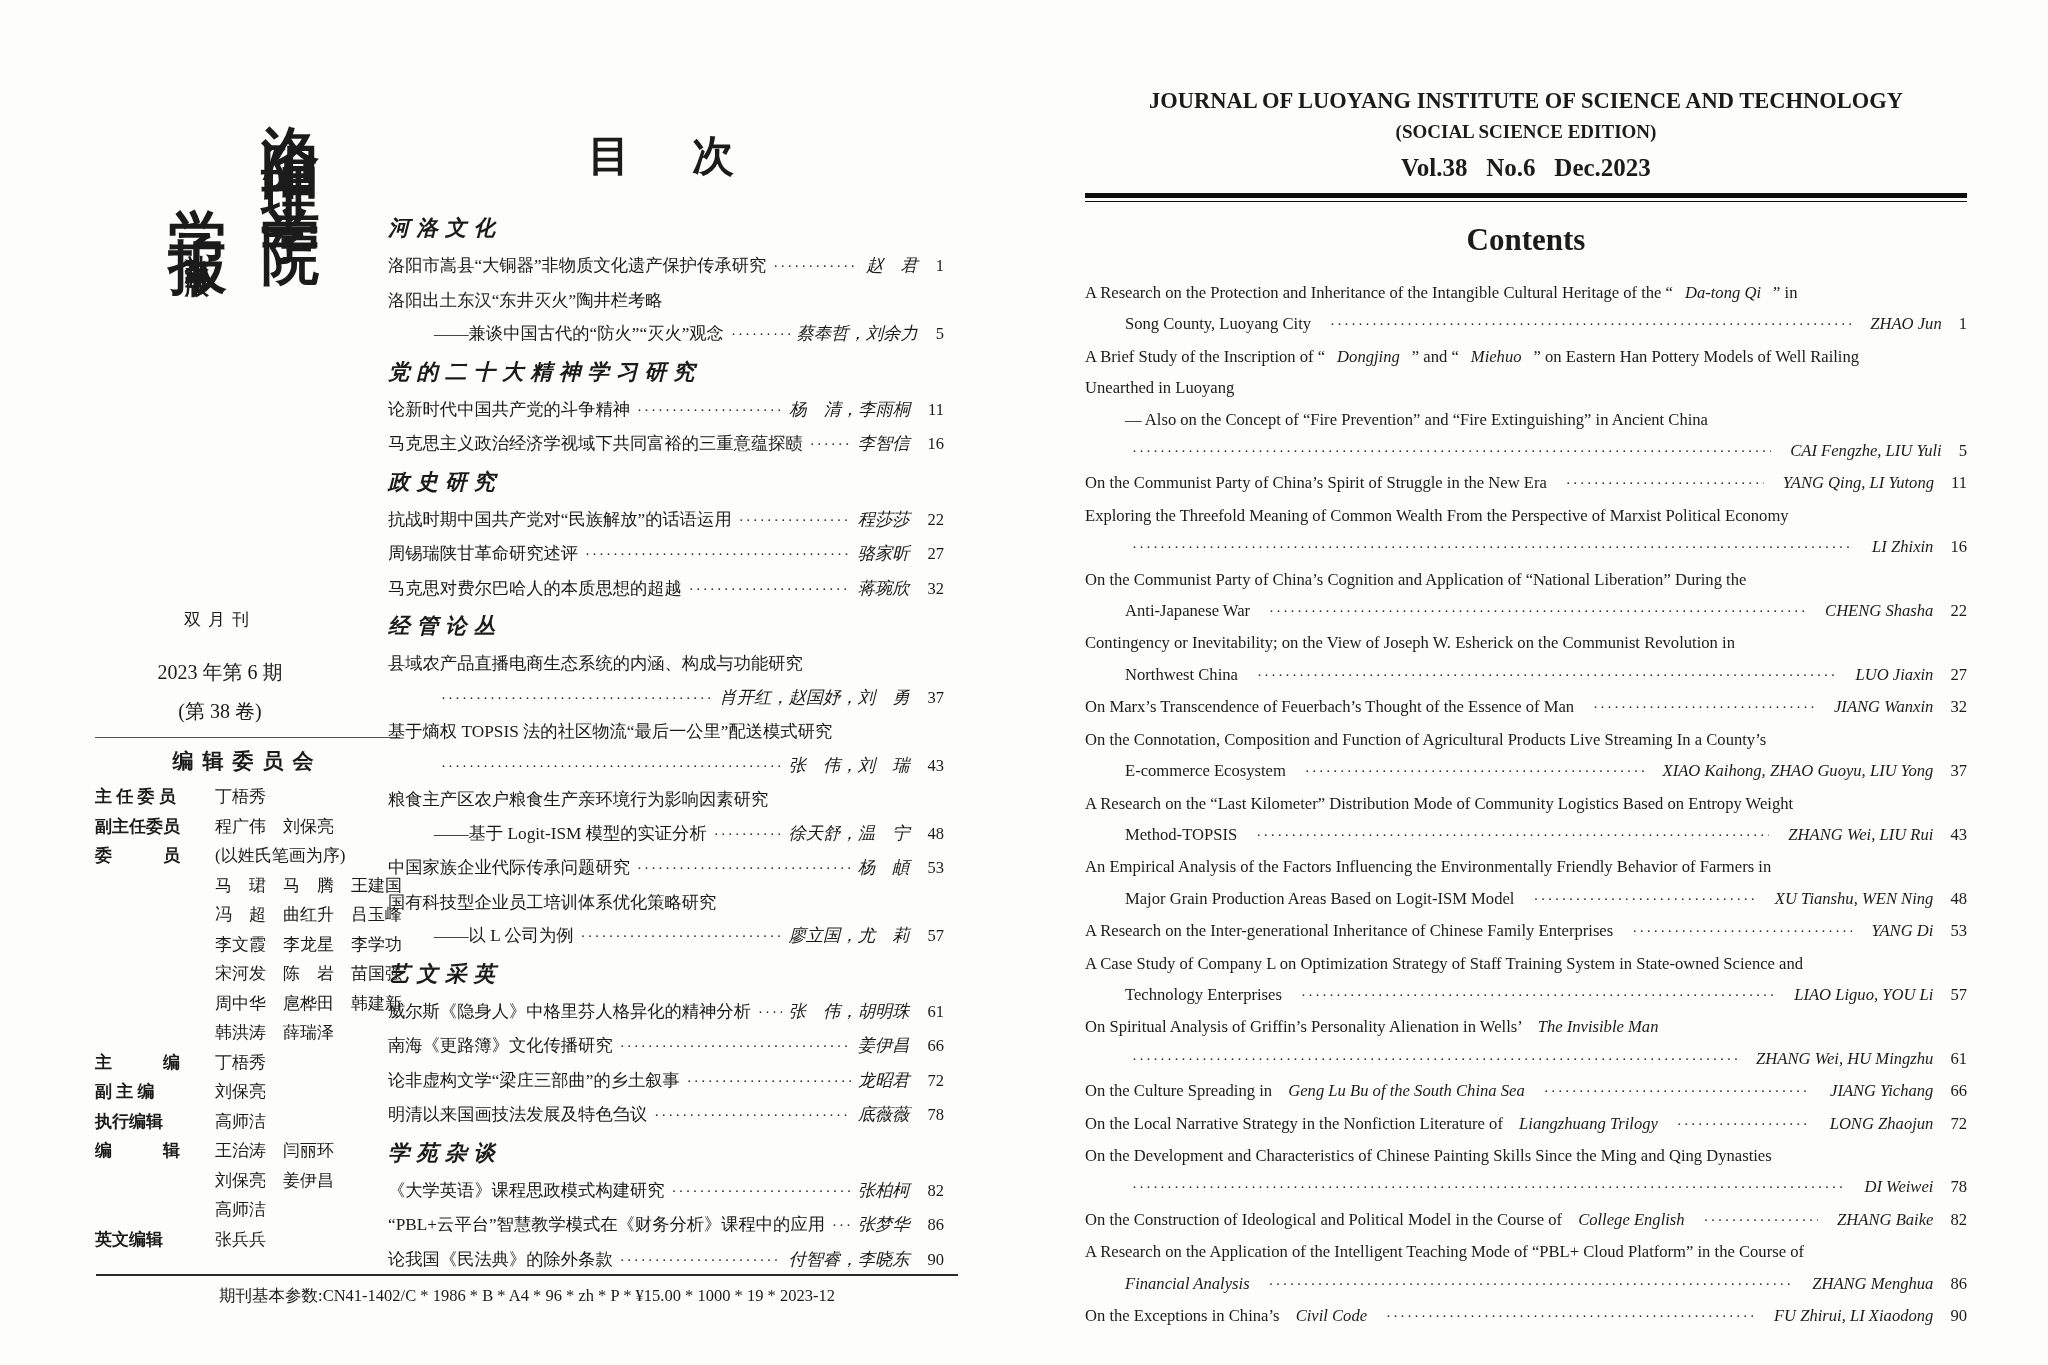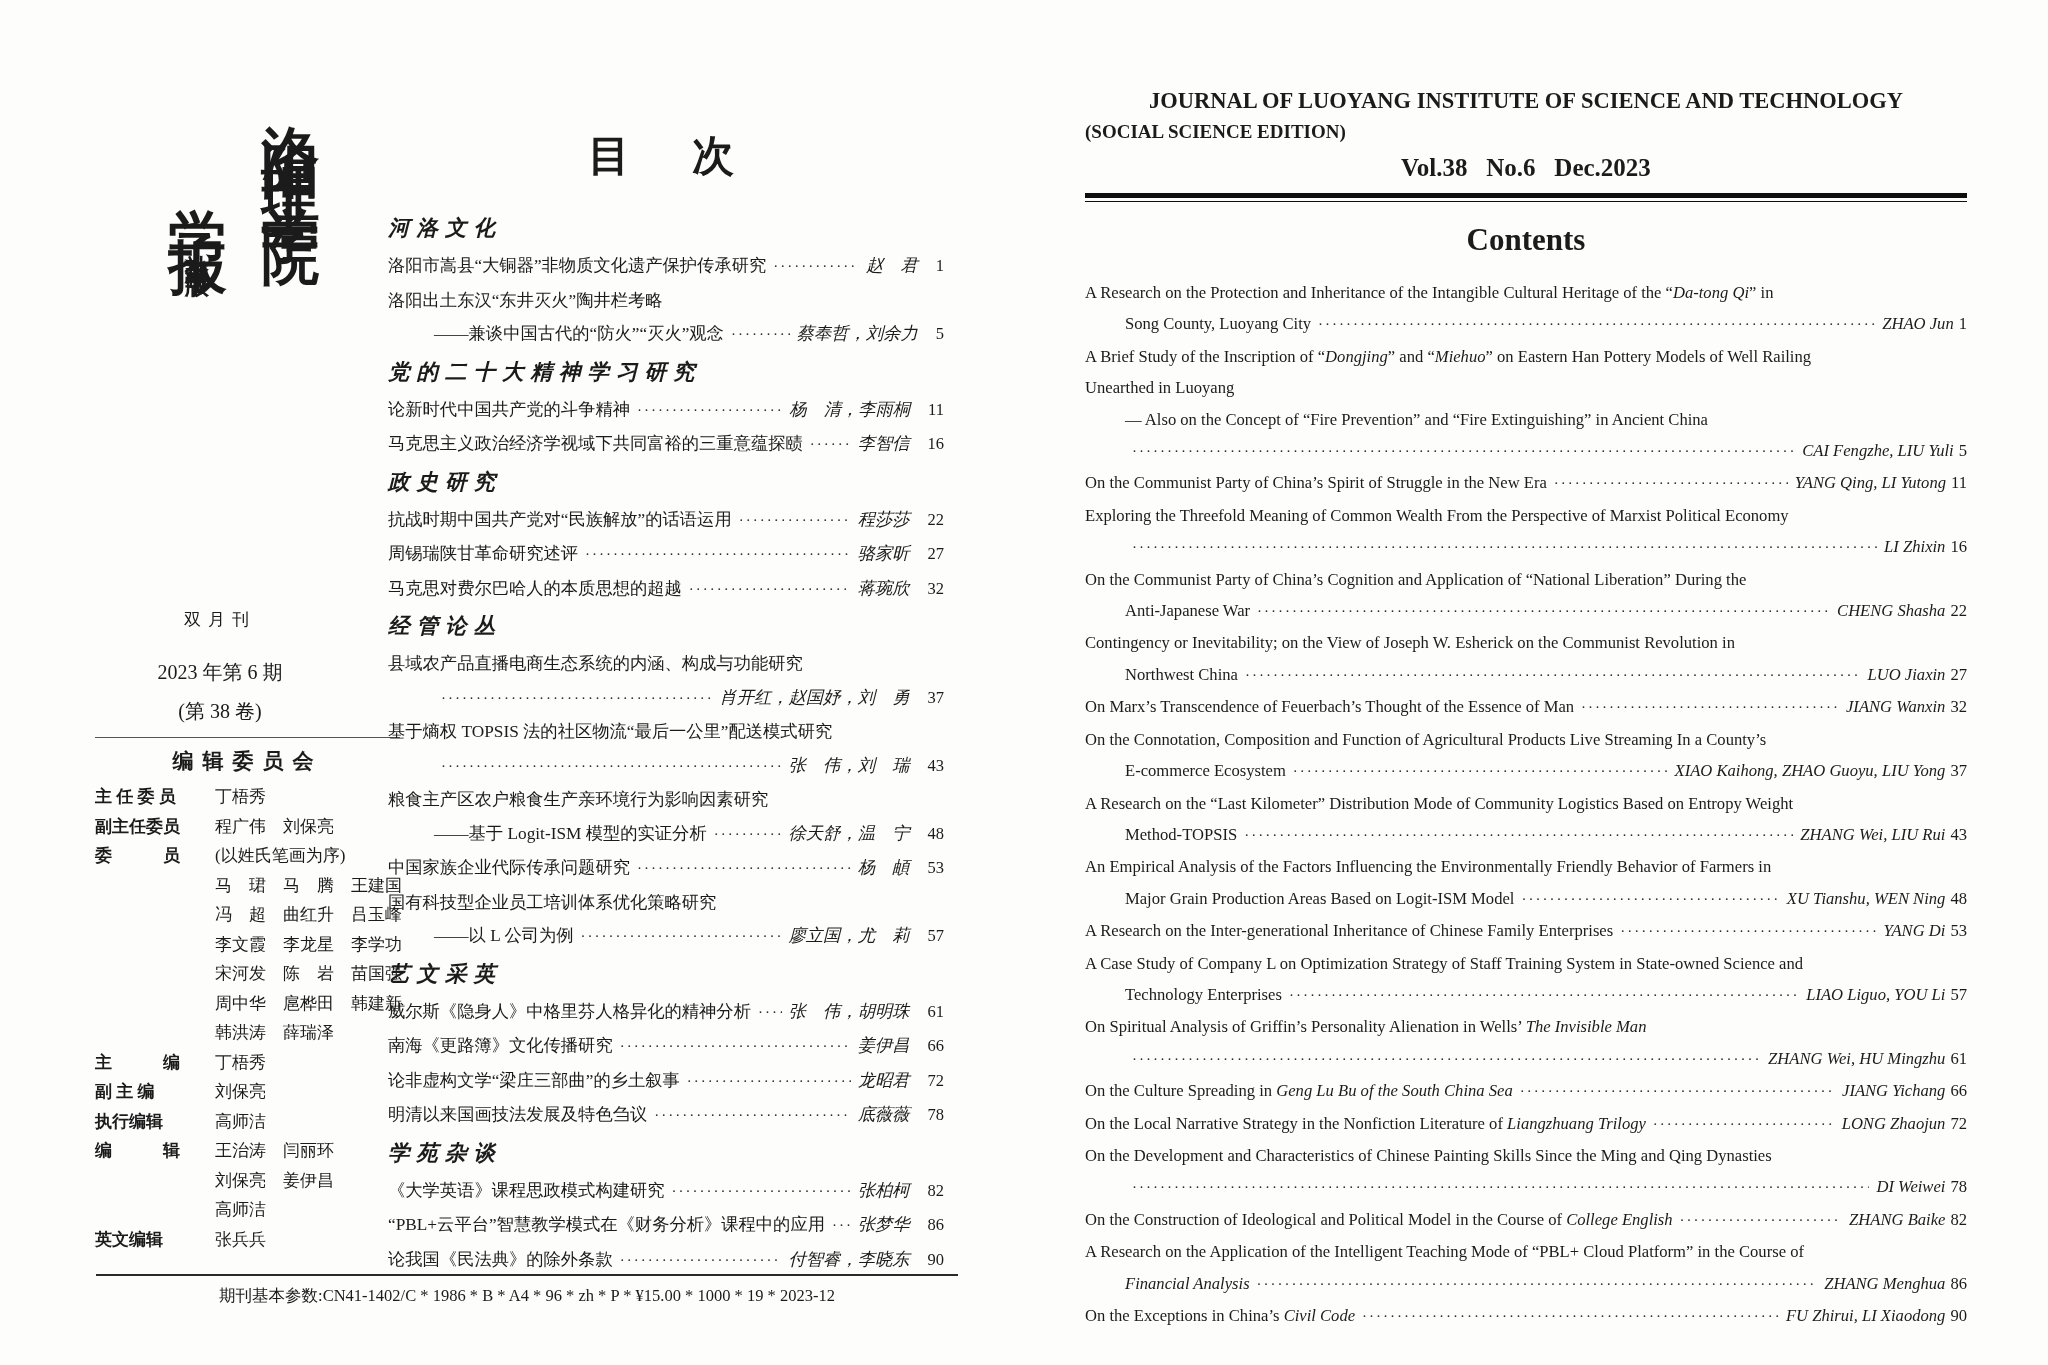--- a/index.html
+++ b/index.html
@@ -34,25 +34,25 @@
   .toc-line.indent { padding-left:46px; }
   .toc-authors { font-style:italic; margin-right:18px; }
   .toc-page { font-size:16.5px; }
 
   .leader { flex:1; overflow:hidden; white-space:nowrap; min-width:16px; margin:0 7px; color:#2b2b2b; }
   .leader::after { content:"·································································································································"; font-size:15px; letter-spacing:2px; }
 
   
   .right-page { position:absolute; left:1085px; top:88px; width:882px; }
   .rp-title   { text-align:center; font-weight:700; font-size:22.5px; }
-  .rp-edition { text-align:left; font-weight:700; font-size:19px; margin-top:7px; }
+  .rp-edition { text-align:center; font-weight:700; font-size:19px; margin-top:7px; }
   .rp-volinfo { text-align:center; font-weight:700; font-size:25px; margin-top:11px; white-space:pre; }
   .rp-rule { margin-top:11px; border-top:5px solid #0e0e0e; border-bottom:1.5px solid #0e0e0e; height:9px; }
   .contents-title { text-align:center; font-weight:700; font-size:31px; margin:20px 0 19px; }
-  .c-line { display:flex; align-items:baseline; font-size:16.6px; line-height:31.4px; white-space:pre; }
+  .c-line { display:flex; align-items:baseline; font-size:16.6px; line-height:31.4px; white-space:pre;gap:12px; }
   .c-line.indent { padding-left:40px; }
   .c-authors { font-style:italic; margin-right:5px; }
   .c-page {}
   .it { font-style:italic; }
 </style>
 </head>
 <body>
 
 <div class="masthead">
   <div class="vtitle">

